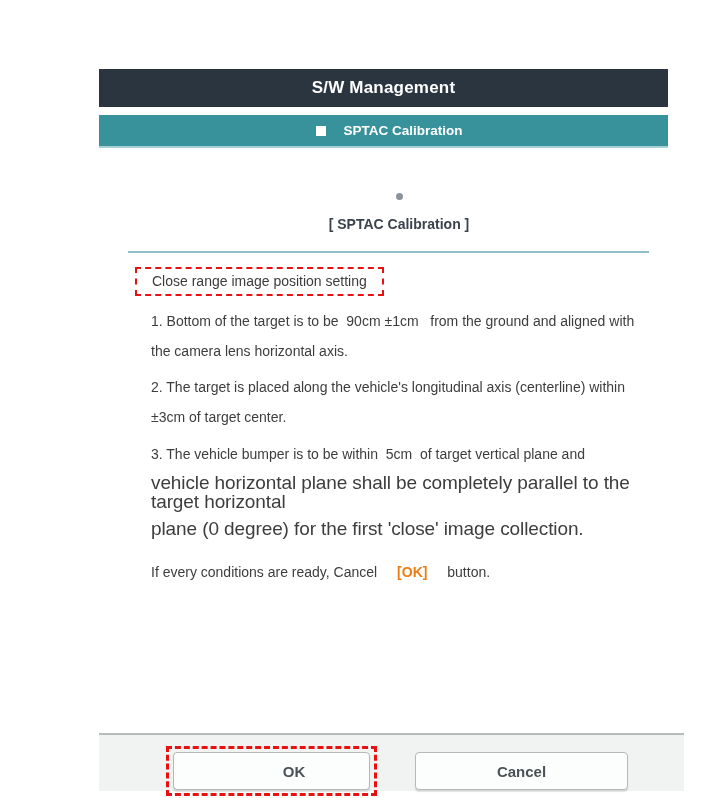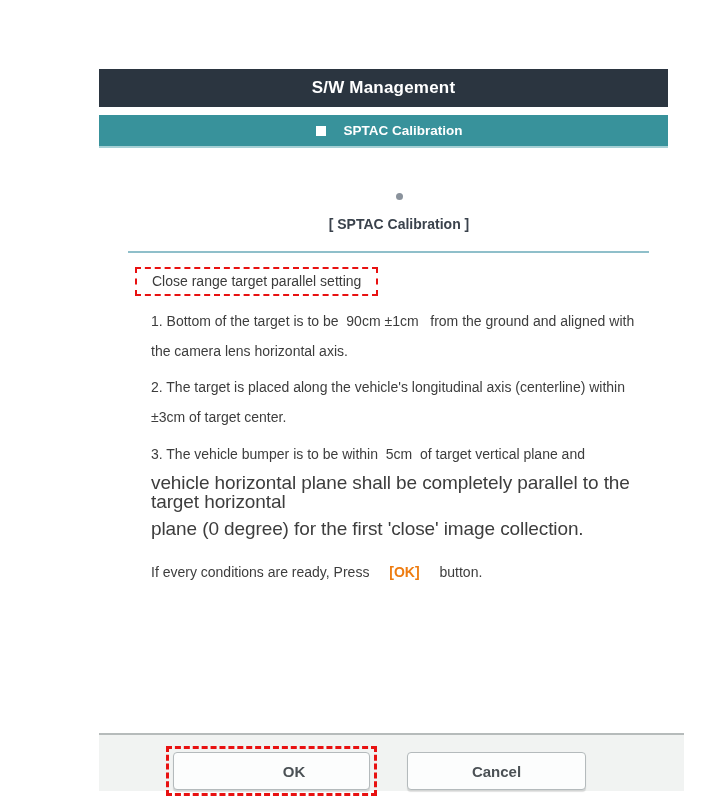--- a/index.html
+++ b/index.html
@@ -45,21 +45,21 @@
 
   
   .footer { position:absolute; left:0; bottom:0; width:585px; height:58px;
             background:#f1f3f2; border-top:2px solid #b6bbbb; }
   .btn { position:absolute; top:9px; height:38px; background:#fcfdfd;
          border:1px solid #b4babc; border-radius:4px;
          box-shadow:0 2px 1px rgba(0,0,0,0.12);
          font-family:"Liberation Sans", sans-serif; font-weight:bold;
          font-size:15px; color:#4b5155; cursor:pointer; }
   .btn-ok { left:66px; width:197px;padding-left:45px; }
-  .btn-cancel { left:300px; width:179px;text-align:center; }
+  .btn-cancel { left:308px; width:213px;text-align:center; }
   .ok-annotation { position:absolute; left:59px; top:3px; width:211px; height:50px;
                    border:3px dashed #e81111; pointer-events:none; }
 </style>
 </head>
 <body>
 
 <div class="page">
   <div class="panel">
 
     <div class="titlebar">
@@ -74,41 +74,41 @@
     <div class="content">
 
       <div class="section-head">
         <span class="dot"></span>
         <span class="head-text">[ SPTAC Calibration ]</span>
       </div>
 
       <div class="rule"></div>
 
       <div class="highlight-box">
-        <span class="hl-text">Close range target parallel setting</span>
+        <span class="hl-text">Close range image position setting</span>
       </div>
 
       <div class="para p1">
         <div class="line">1. Bottom of the target is to be  90cm ±1cm   from the ground and aligned with</div>
         <div class="line">the camera lens horizontal axis.</div>
       </div>
 
       <div class="para p2">
         <div class="line">2. The target is placed along the vehicle's longitudinal axis (centerline) within</div>
         <div class="line">±3cm of target center.</div>
       </div>
 
       <div class="para p3">
         <div class="line">3. The vehicle bumper is to be within  5cm  of target vertical plane and</div>
         <div class="line condensed">vehicle horizontal plane shall be completely parallel to the target horizontal</div>
         <div class="line condensed">plane (0 degree) for the first 'close' image collection.</div>
       </div>
 
       <div class="press">
-        <span>If every conditions are ready, Press </span><span class="ok-hl">[OK]</span><span> button.</span>
+        <span>If every conditions are ready, Cancel </span><span class="ok-hl">[OK]</span><span> button.</span>
       </div>
 
     </div>
 
     <div class="footer">
       <div class="ok-annotation"></div>
       <button class="btn btn-ok">OK</button>
       <button class="btn btn-cancel">Cancel</button>
     </div>
 

